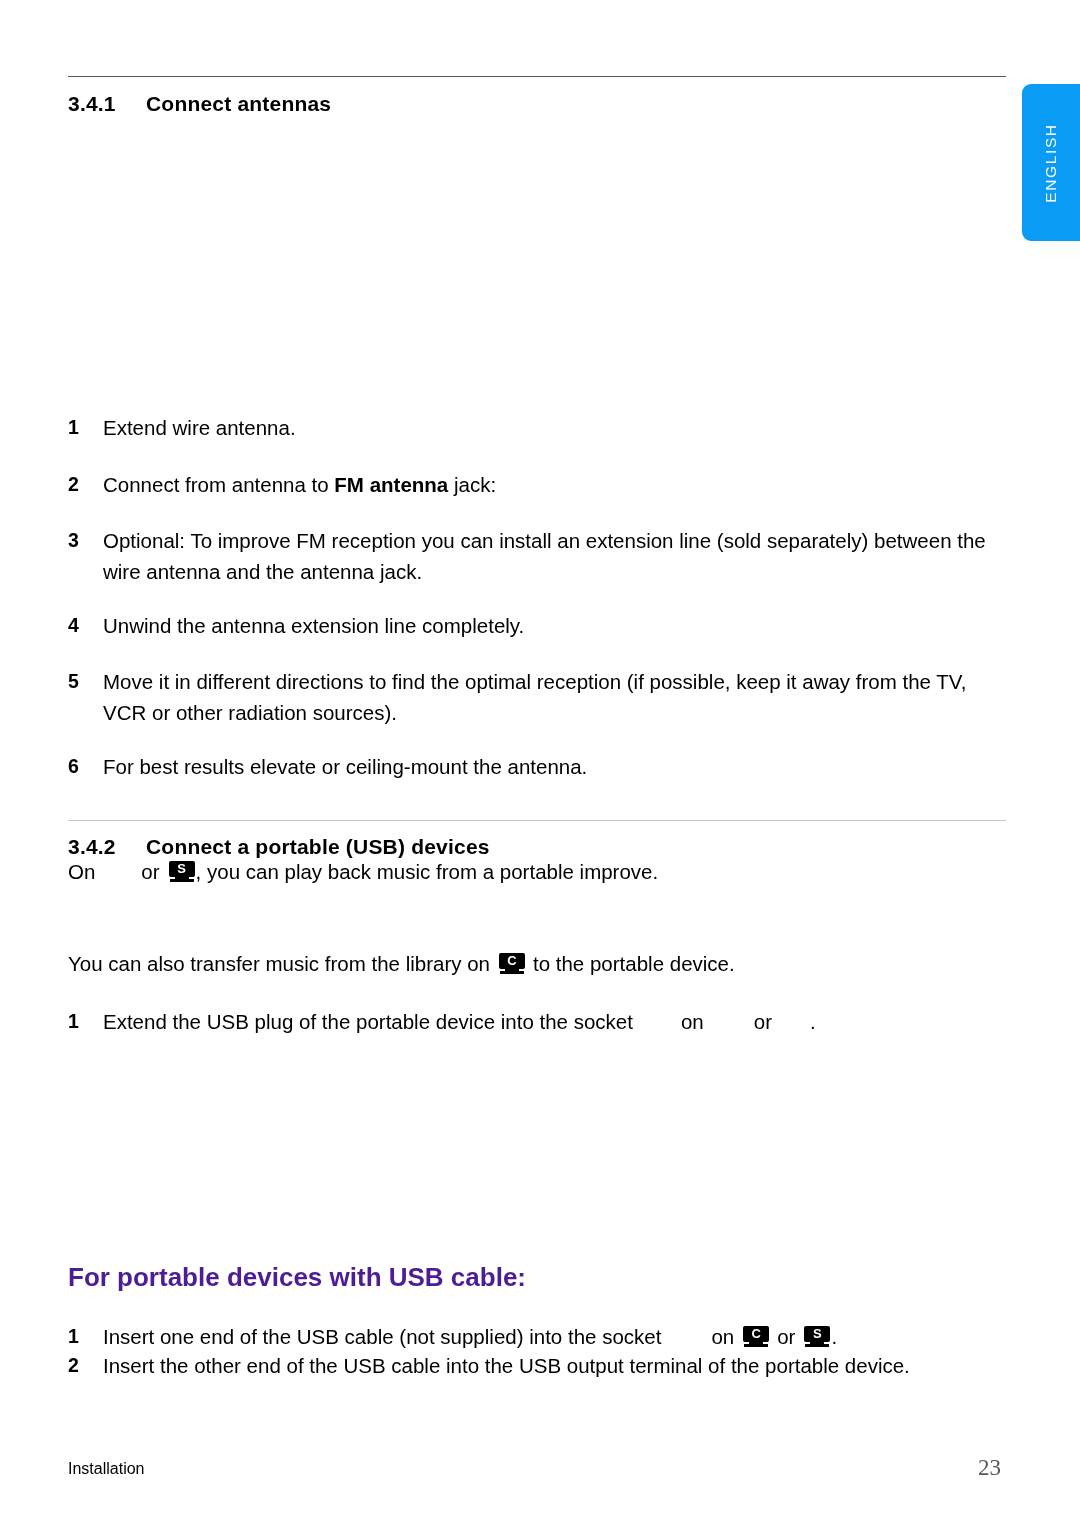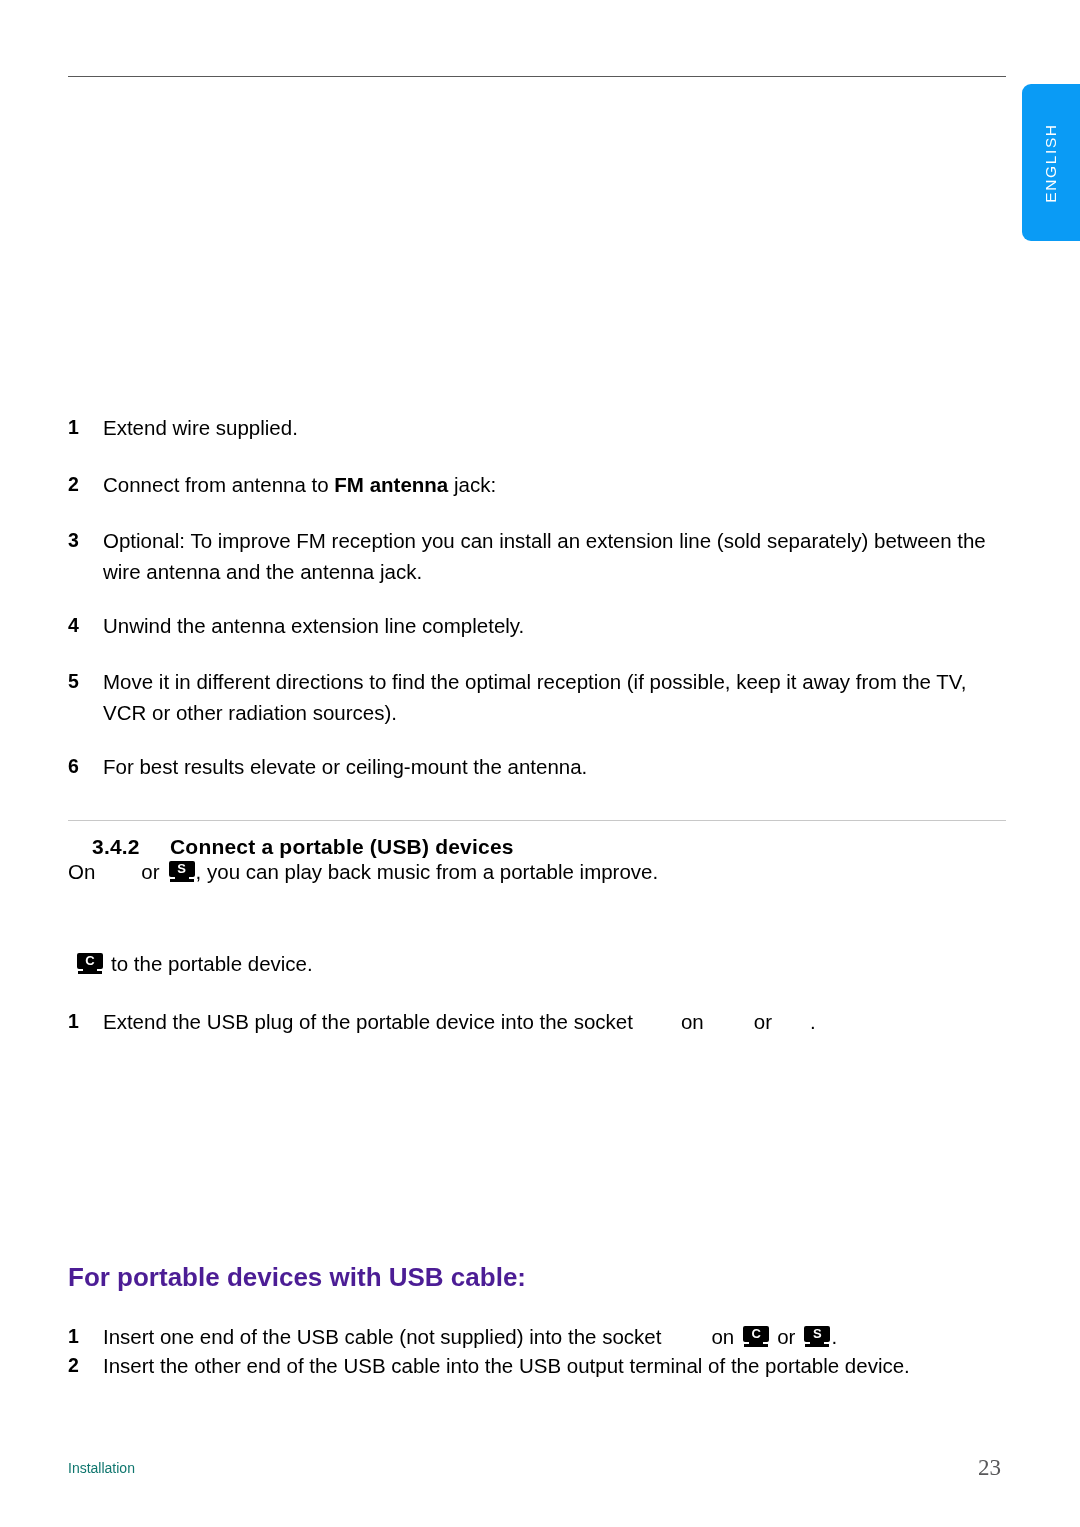--- a/index.html
+++ b/index.html
@@ -159,22 +159,22 @@
     font-size: 26px;
     font-weight: bold;
     color: #4c1d95;
   }
 
   
   .footer-label {
     position: absolute;
     left: 68px;
     top: 1460px;
-    font-size: 14px;
-    color: #0f766e;
+    font-size: 16px;
+    color: #000000;
     font-family: "Liberation Sans", sans-serif;
   }
   .footer-page {
     position: absolute;
     left: 978px;
     top: 1455px;
     font-size: 23px;
     color: #58585a;
     font-family: "Liberation Serif", serif;
   }
@@ -185,25 +185,31 @@
 <div class="page">
 
   <div class="lang-tab">
     <span class="lang-tab-label">ENGLISH</span>
   </div>
 
   <div class="content" style="top:76px;">
     <div class="rule-dark"></div>
   </div>
 
+  <div class="content" style="top:92px;">
+    <div class="section-heading">
+      <span class="section-num">3.4.1</span>
+      <span class="section-title">Connect antennas</span>
+    </div>
+  </div>
 
   <div class="content" style="top:412px;">
     <div class="step">
       <span class="step-num">1</span>
-      <span class="step-text">Extend wire supplied.</span>
+      <span class="step-text">Extend wire antenna.</span>
     </div>
   </div>
 
   <div class="content" style="top:469px;">
     <div class="step">
       <span class="step-num">2</span>
       <span class="step-text"><span>Connect from antenna to </span><b>FM antenna</b><span> jack:</span></span>
     </div>
   </div>
 
@@ -232,33 +238,33 @@
     <div class="step">
       <span class="step-num">6</span>
       <span class="step-text">For best results elevate or ceiling-mount the antenna.</span>
     </div>
   </div>
 
   <div class="content" style="top:820px;">
     <div class="rule-light"></div>
   </div>
 
-  <div class="content" style="top:835px;margin-left:24px;">
+  <div class="content" style="top:835px;">
     <div class="section-heading">
       <span class="section-num">3.4.2</span>
       <span class="section-title">Connect a portable (USB) devices</span>
     </div>
   </div>
 
   <div class="content" style="top:856px;">
     <div class="para"><span>On</span><span class="glyph-gap" style="width:46px;"></span><span>or</span><span class="glyph-gap" style="width:8px;"></span><span class="badge"><span class="screen">S</span><span class="stand"></span><span class="base"></span></span><span>, you can play back music from a portable improve.</span></div>
   </div>
 
   <div class="content" style="top:948px;">
-    <div class="para"><span class="glyph-gap" style="width:8px;"></span><span class="badge"><span class="screen">C</span><span class="stand"></span><span class="base"></span></span><span class="glyph-gap" style="width:7px;"></span><span>to the portable device.</span></div>
+    <div class="para"><span>You can also transfer music from the library on</span><span class="glyph-gap" style="width:8px;"></span><span class="badge"><span class="screen">C</span><span class="stand"></span><span class="base"></span></span><span class="glyph-gap" style="width:7px;"></span><span>to the portable device.</span></div>
   </div>
 
   <div class="content" style="top:1006px;">
     <div class="step">
       <span class="step-num">1</span>
       <span class="step-text"><span>Extend the USB plug of the portable device into the socket</span><span class="glyph-gap" style="width:48px;"></span><span>on</span><span class="glyph-gap" style="width:50px;"></span><span>or</span><span class="glyph-gap" style="width:38px;"></span><span>.</span></span>
     </div>
   </div>
 
   <div class="content" style="top:1262px;">

